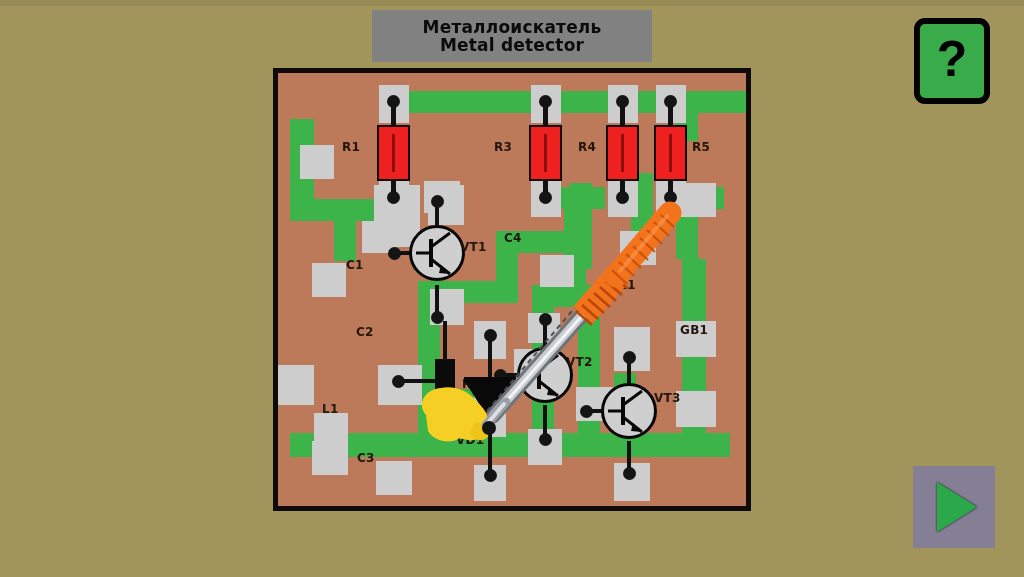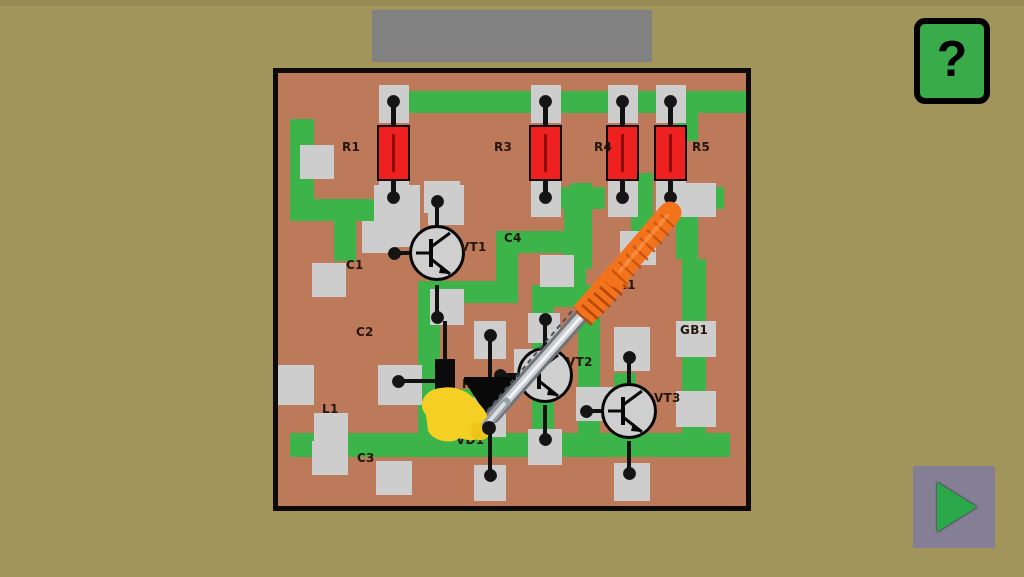--- a/index.html
+++ b/index.html
@@ -166,20 +166,22 @@
   }
 </style>
 </head>
 <body>
 
 <div id="stage">
 
   <div id="topstrip"></div>
 
   <div id="title-plate">
+    <div class="t-ru">Металлоискатель</div>
+    <div class="t-en">Metal detector</div>
   </div>
 
   <div id="help-button">
     <span class="qm">?</span>
   </div>
 
   <div id="play-button">
     <span class="tri"></span>
   </div>
 
@@ -268,21 +270,21 @@
       <div class="resistor" style="left:251px; top:52px; width:33px; height:56px;"></div>
       <div class="node" style="left:261px; top:22px;"></div>
       <div class="node" style="left:261px; top:118px;"></div>
       <div class="lbl" style="left:216px; top:67px;">R3</div>
 
       <div class="wire" style="left:342px; top:28px; width:5px; height:44px;"></div>
       <div class="wire" style="left:342px; top:104px; width:5px; height:24px;"></div>
       <div class="resistor" style="left:328px; top:52px; width:33px; height:56px;"></div>
       <div class="node" style="left:338px; top:22px;"></div>
       <div class="node" style="left:338px; top:118px;"></div>
-      <div class="lbl" style="left:316px; top:67px;">R4</div>
+      <div class="lbl" style="left:300px; top:67px;">R4</div>
 
       <div class="wire" style="left:390px; top:28px; width:5px; height:44px;"></div>
       <div class="wire" style="left:390px; top:104px; width:5px; height:24px;"></div>
       <div class="resistor" style="left:376px; top:52px; width:33px; height:56px;"></div>
       <div class="node" style="left:386px; top:22px;"></div>
       <div class="node" style="left:386px; top:118px;"></div>
       <div class="lbl" style="left:414px; top:67px;">R5</div>
 
       <div class="wire" style="left:165px; top:248px; width:4px; height:42px;"></div>
       <div class="wire" style="left:165px; top:320px; width:4px; height:28px;"></div>

